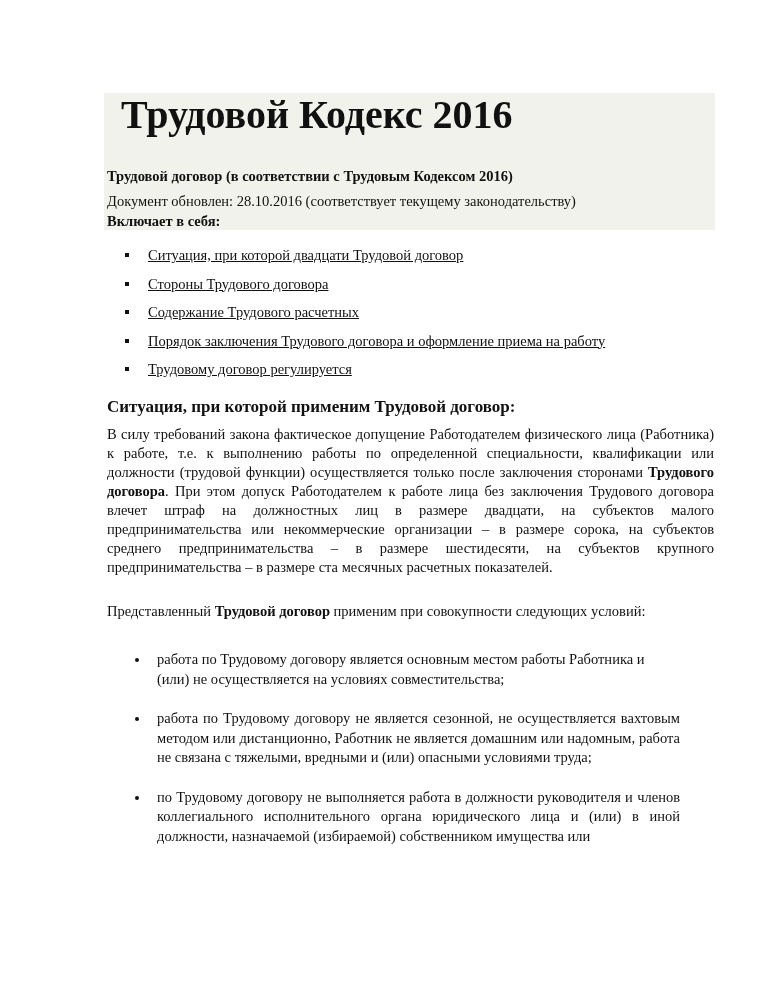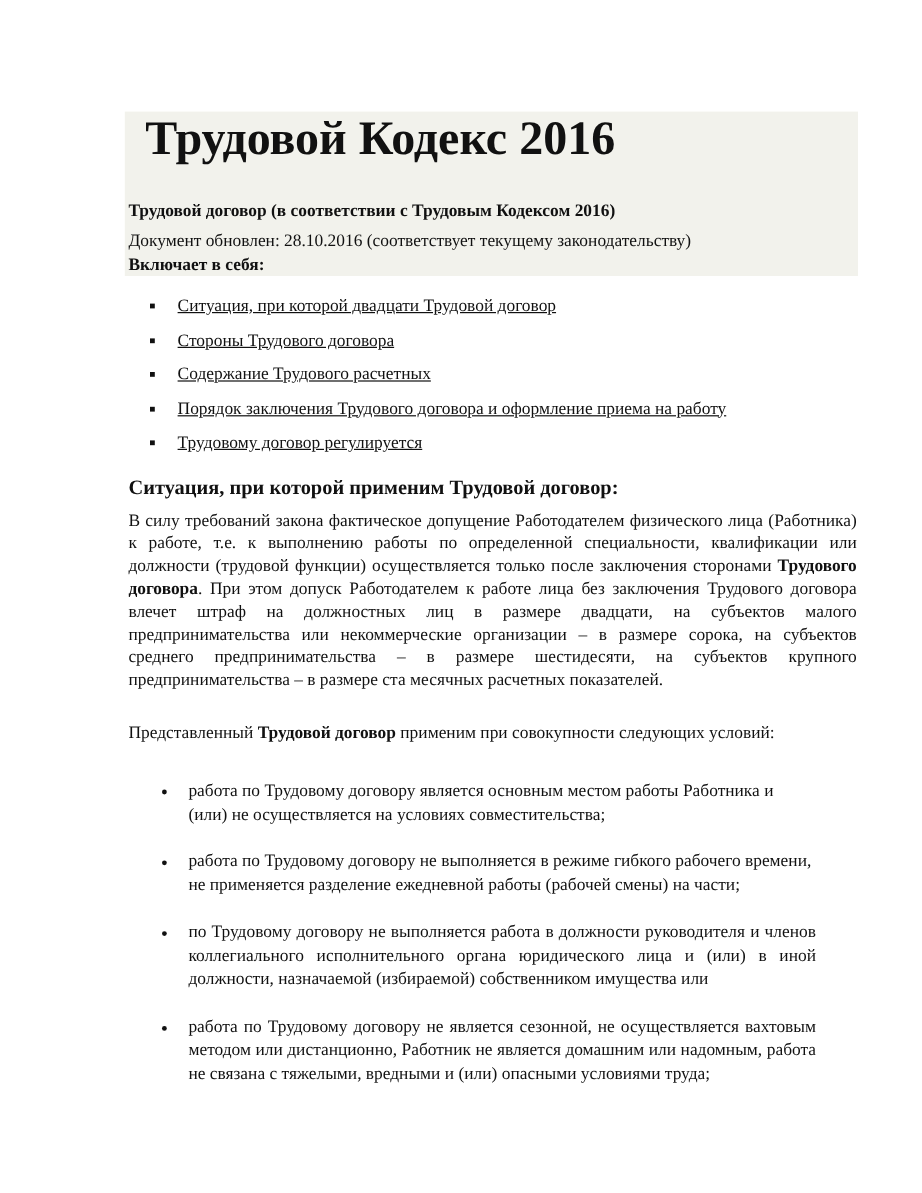--- a/index.html
+++ b/index.html
@@ -87,25 +87,21 @@
 
 <p class="para"><span>В силу требований закона фактическое допущение  Работодателем физического лица (Работника) к работе, т.е. к выполнению работы по определенной специальности, квалификации или должности (трудовой функции) осуществляется только после заключения сторонами </span><b>Трудового договора</b><span>.  При этом допуск Работодателем к работе лица без заключения Трудового договора влечет штраф на должностных лиц в размере двадцати, на субъектов малого предпринимательства или некоммерческие организации – в размере сорока, на субъектов среднего предпринимательства – в размере шестидесяти, на субъектов крупного предпринимательства – в размере ста месячных расчетных показателей.</span></p>
 
 <div class="para2"><span>Представленный </span><b>Трудовой договор</b><span> применим при совокупности следующих условий:</span></div>
 
 <ul class="conds">
   <li>
       <span class="dot"></span>
       <span class="t">работа по Трудовому договору является основным местом работы Работника и (или) не осуществляется на условиях совместительства;</span>
     </li>
-  <li>
+  <li class="j">
       <span class="dot"></span>
-      <span class="t">работа по Трудовому договору не выполняется в режиме гибкого рабочего времени, не применяется разделение ежедневной работы (рабочей смены) на части;</span>
+      <span class="t">работа по Трудовому договору не является сезонной, не осуществляется вахтовым методом или дистанционно, Работник не является домашним или надомным, работа не связана с тяжелыми, вредными и (или) опасными условиями труда;</span>
     </li>
   <li class="j">
       <span class="dot"></span>
       <span class="t">по Трудовому договору не выполняется работа в должности руководителя и членов коллегиального исполнительного органа юридического лица и (или) в иной должности, назначаемой (избираемой) собственником имущества или</span>
     </li>
-  <li class="j">
-      <span class="dot"></span>
-      <span class="t">работа по Трудовому договору не является сезонной, не осуществляется вахтовым методом или дистанционно, Работник не является домашним или надомным, работа не связана с тяжелыми, вредными и (или) опасными условиями труда;</span>
-    </li>
 </ul>
 
 </body></html>

